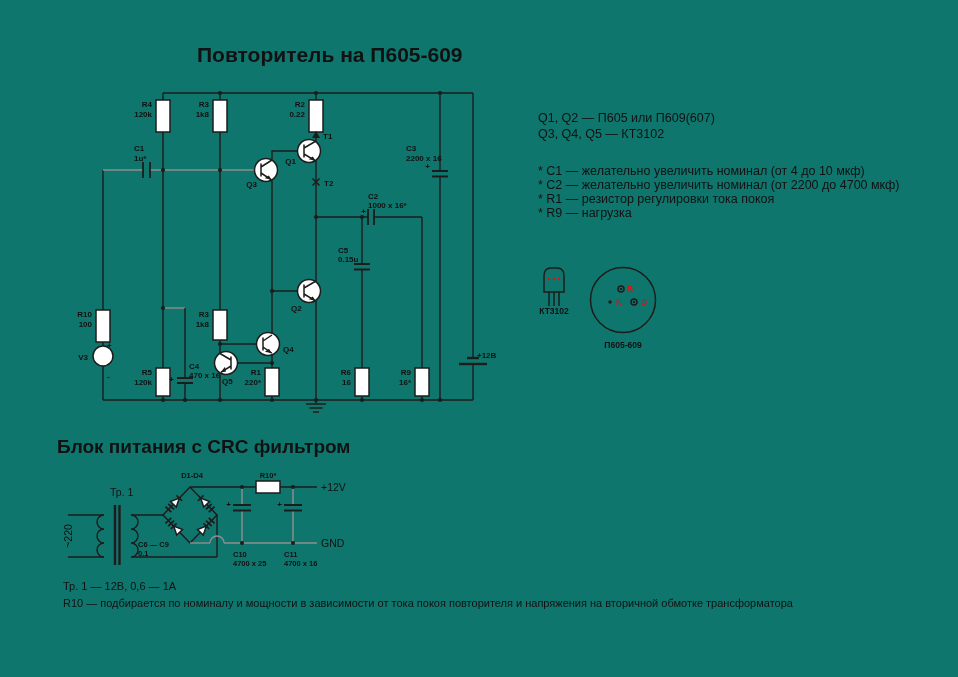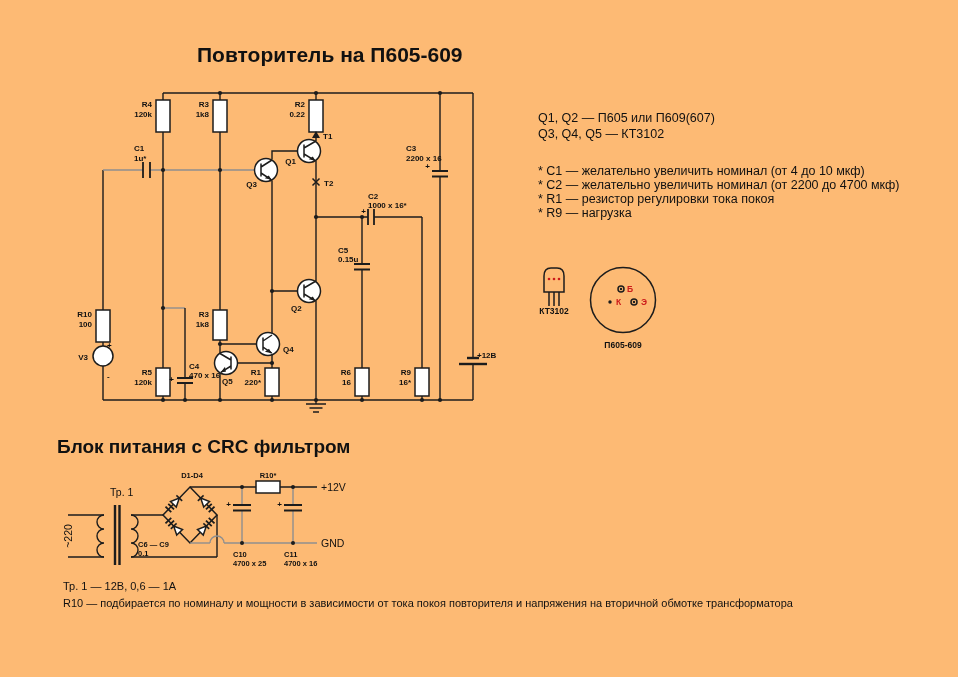--- a/index.html
+++ b/index.html
@@ -1,16 +1,16 @@
 <!DOCTYPE html>
 <html><head>
 <meta charset="utf-8">
 <style>
   html,body{margin:0;padding:0;background:#ffffff;}
-  #stage{position:relative;width:958px;height:677px;background:#fdba74;overflow:hidden;
+  #stage{position:relative;width:958px;height:677px;background:#0f766e;overflow:hidden;
          font-family:"Liberation Sans", sans-serif;}
   svg{position:absolute;left:0;top:0;}
   .wire{stroke:#1c1c1c;stroke-width:1.4;fill:none;}
   .wgray{stroke:#8f8f8f;stroke-width:1.4;fill:none;}
   .thick{stroke:#1c1c1c;stroke-width:2.4;fill:none;}
   .comp{fill:#ffffff;stroke:#1c1c1c;stroke-width:1.5;}
   .plate{stroke:#1c1c1c;stroke-width:1.8;fill:none;}
   .sym{stroke:#1c1c1c;stroke-width:1.5;fill:none;}
   .dot{fill:#1c1c1c;stroke:none;}
   .arr{fill:#1c1c1c;stroke:none;}

